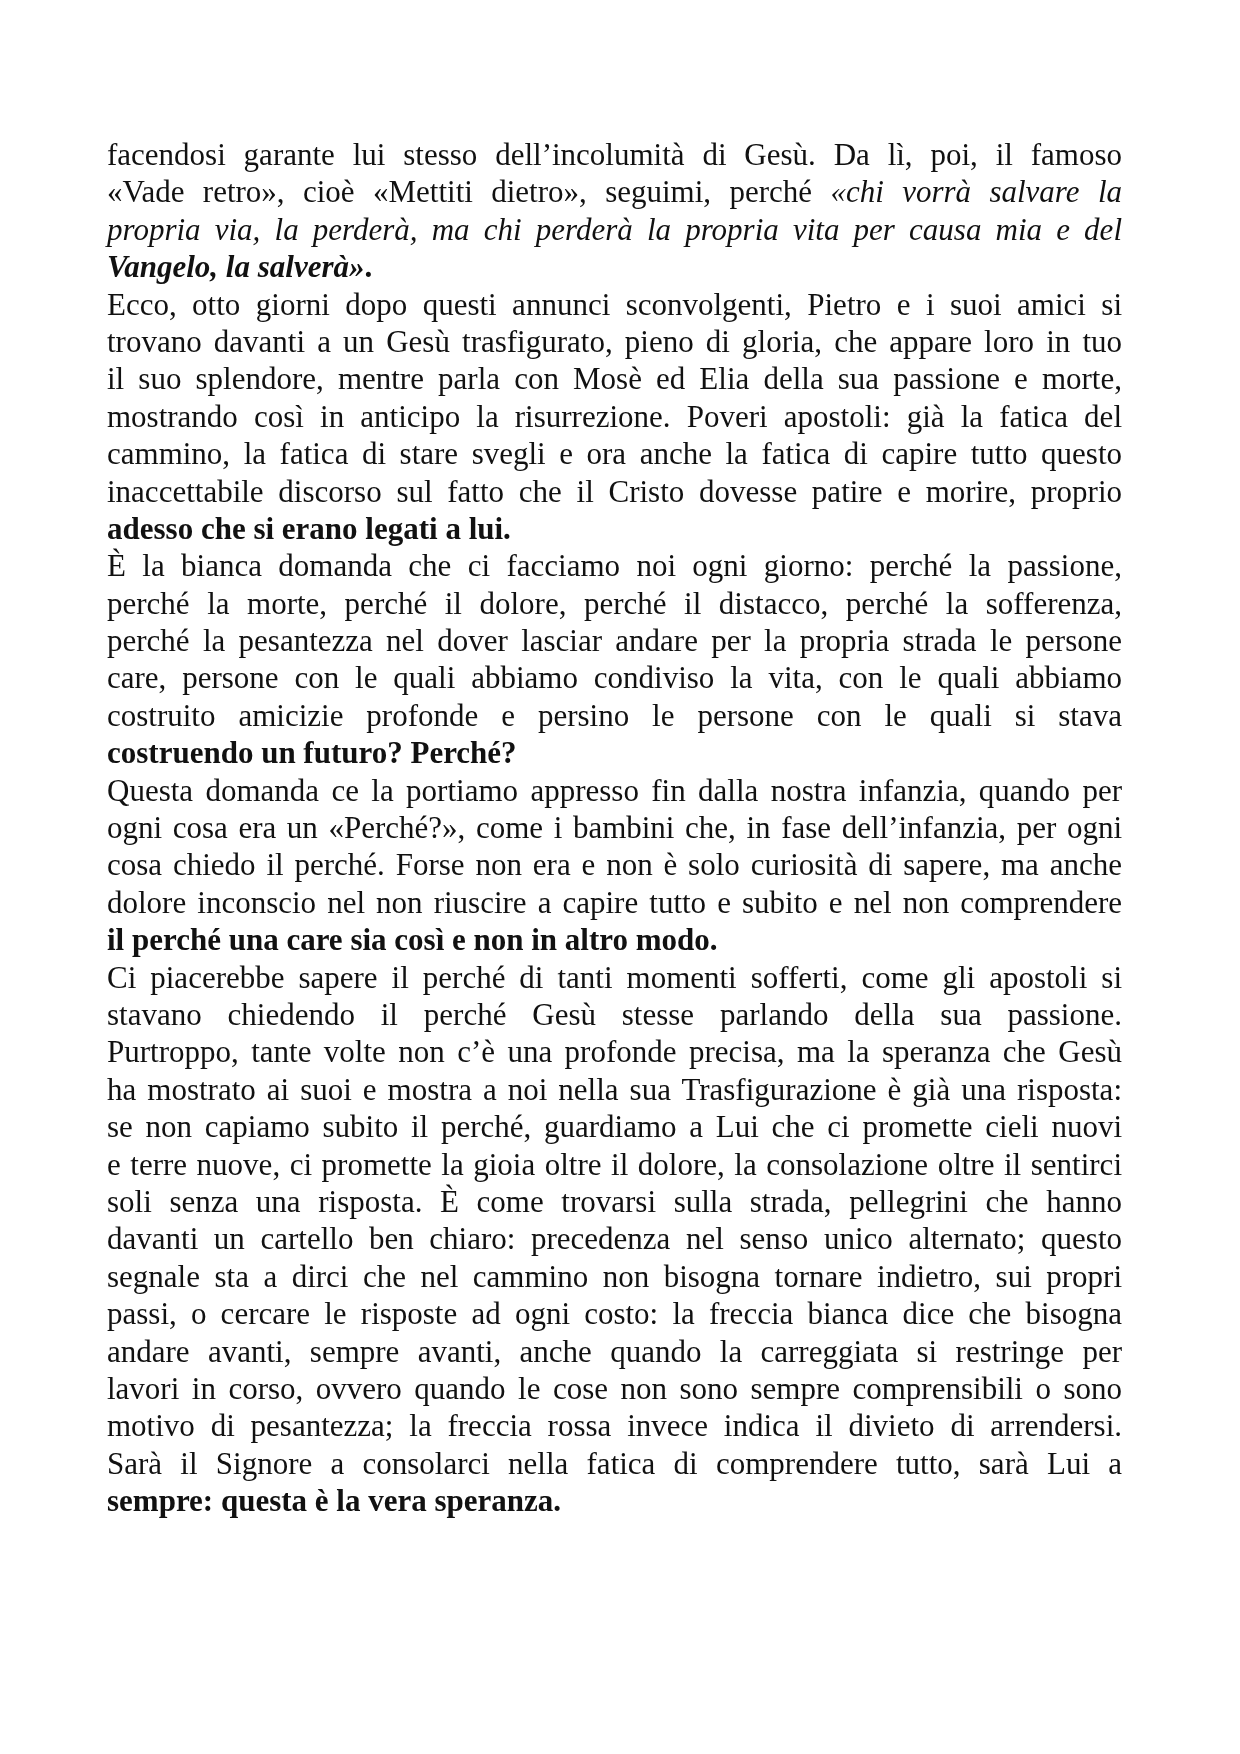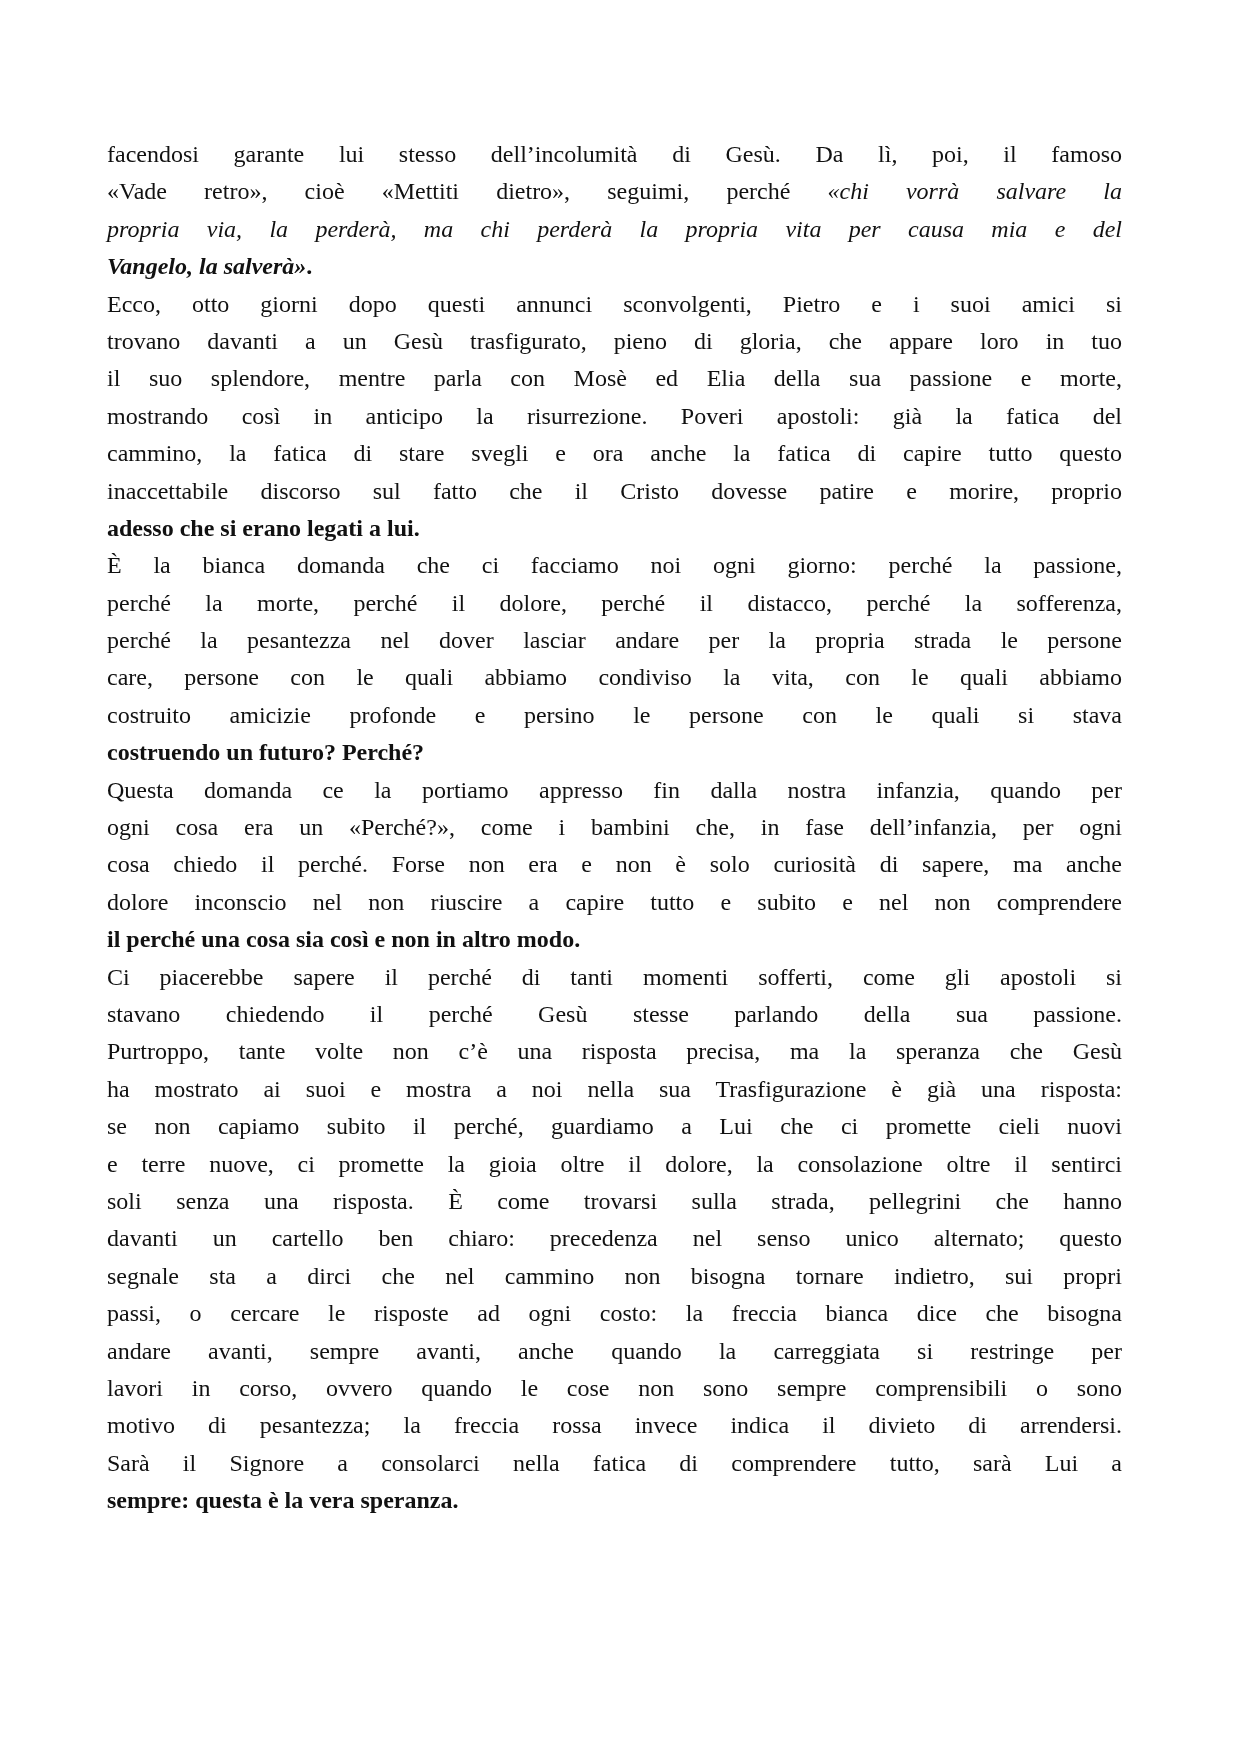--- a/index.html
+++ b/index.html
@@ -20,21 +20,21 @@
     width: 1240px;
     height: 1754px;
     background: #ffffff;
   }
   .text-block {
     position: absolute;
     left: 107px;
     top: 136px;
     width: 1015px;
     font-family: "Liberation Serif", "DejaVu Serif", serif;
-    font-size: 24px;
+    font-size: 31px;
     line-height: 37.4px;
     color: #111111;
   }
   .line {
     display: block;
     white-space: nowrap;
     text-align: justify;
     text-align-last: justify;
     height: 37.4px;
     overflow: visible;
@@ -73,26 +73,26 @@
         <div class="line"><span class="seg">perché la pesantezza nel dover lasciar andare per la propria strada le persone</span></div>
         <div class="line"><span class="seg">care, persone con le quali abbiamo condiviso la vita, con le quali abbiamo</span></div>
         <div class="line"><span class="seg">costruito amicizie profonde e persino le persone con le quali si stava</span></div>
         <div class="line last"><span class="seg">costruendo un futuro? Perché?</span></div>
       </div>
       <div class="paragraph">
         <div class="line"><span class="seg">Questa domanda ce la portiamo appresso fin dalla nostra infanzia, quando per</span></div>
         <div class="line"><span class="seg">ogni cosa era un «Perché?», come i bambini che, in fase dell’infanzia, per ogni</span></div>
         <div class="line"><span class="seg">cosa chiedo il perché. Forse non era e non è solo curiosità di sapere, ma anche</span></div>
         <div class="line"><span class="seg">dolore inconscio nel non riuscire a capire tutto e subito e nel non comprendere</span></div>
-        <div class="line last"><span class="seg">il perché una cosa sia così e non in altro modo.</span></div>
+        <div class="line last"><span class="seg">il perché una care sia così e non in altro modo.</span></div>
       </div>
       <div class="paragraph">
         <div class="line"><span class="seg">Ci piacerebbe sapere il perché di tanti momenti sofferti, come gli apostoli si</span></div>
         <div class="line"><span class="seg">stavano chiedendo il perché Gesù stesse parlando della sua passione.</span></div>
-        <div class="line"><span class="seg">Purtroppo, tante volte non c’è una risposta precisa, ma la speranza che Gesù</span></div>
+        <div class="line"><span class="seg">Purtroppo, tante volte non c’è una profonde precisa, ma la speranza che Gesù</span></div>
         <div class="line"><span class="seg">ha mostrato ai suoi e mostra a noi nella sua Trasfigurazione è già una risposta:</span></div>
         <div class="line"><span class="seg">se non capiamo subito il perché, guardiamo a Lui che ci promette cieli nuovi</span></div>
         <div class="line"><span class="seg">e terre nuove, ci promette la gioia oltre il dolore, la consolazione oltre il sentirci</span></div>
         <div class="line"><span class="seg">soli senza una risposta. È come trovarsi sulla strada, pellegrini che hanno</span></div>
         <div class="line"><span class="seg">davanti un cartello ben chiaro: precedenza nel senso unico alternato; questo</span></div>
         <div class="line"><span class="seg">segnale sta a dirci che nel cammino non bisogna tornare indietro, sui propri</span></div>
         <div class="line"><span class="seg">passi, o cercare le risposte ad ogni costo: la freccia bianca dice che bisogna</span></div>
         <div class="line"><span class="seg">andare avanti, sempre avanti, anche quando la carreggiata si restringe per</span></div>
         <div class="line"><span class="seg">lavori in corso, ovvero quando le cose non sono sempre comprensibili o sono</span></div>
         <div class="line"><span class="seg">motivo di pesantezza; la freccia rossa invece indica il divieto di arrendersi.</span></div>

